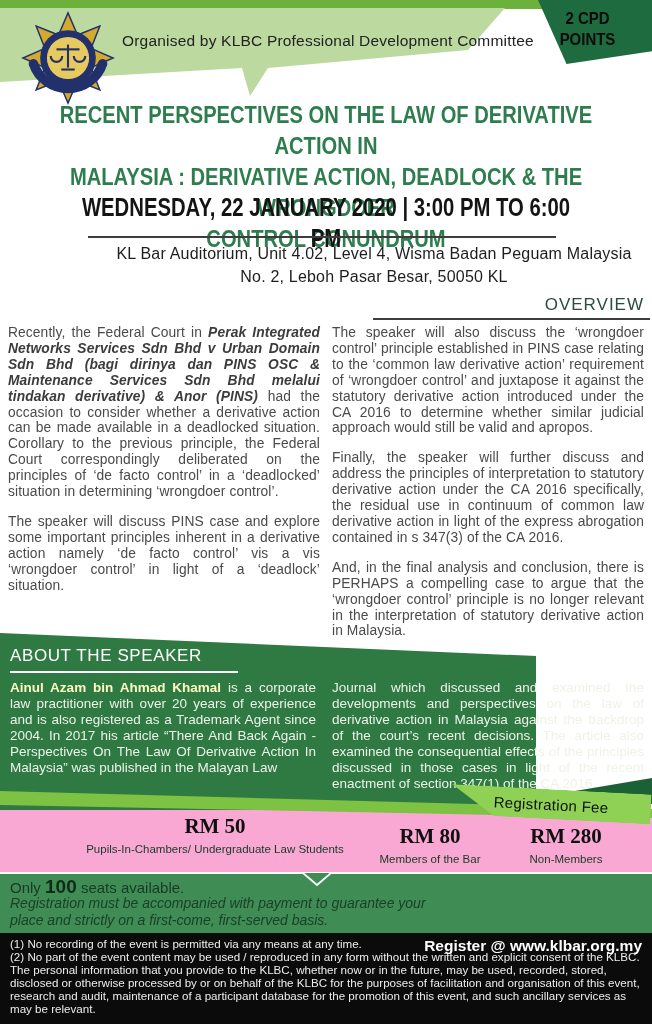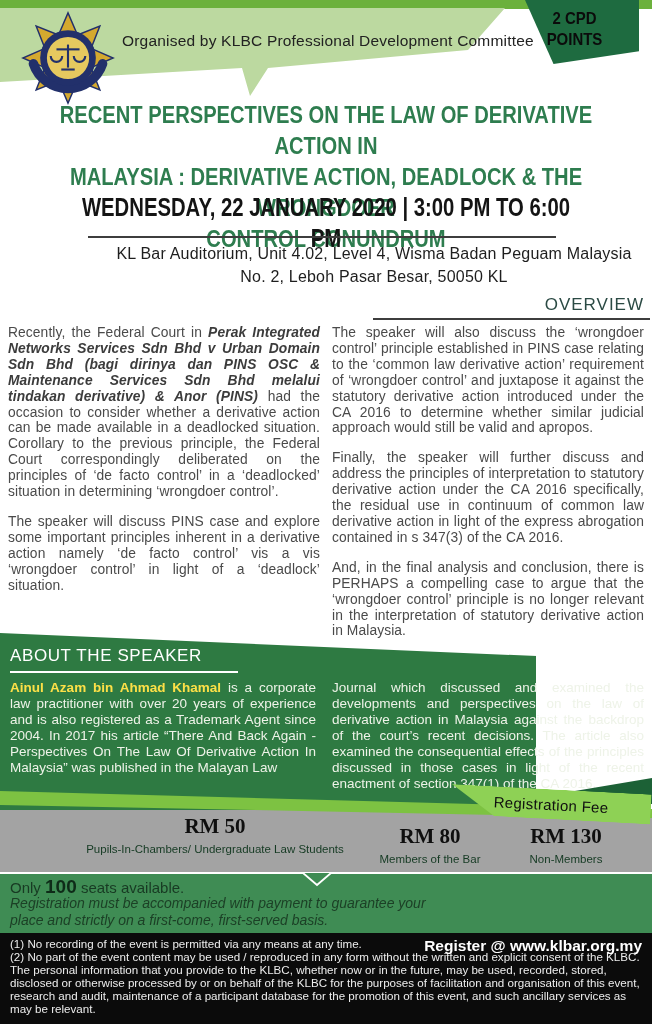--- a/index.html
+++ b/index.html
@@ -5,21 +5,21 @@
   html,body{margin:0;padding:0;background:#888;}
   #page{position:relative;width:652px;height:1024px;background:#ffffff;overflow:hidden;
         font-family:"Liberation Sans",sans-serif;margin:0 auto;}
   .abs{position:absolute;}
 
   
   .strip-top{left:0;top:0;width:652px;height:9px;background:#6cb13c;}
   .banner{left:0;top:8px;width:560px;height:96px;background:#bcd9a0;
           clip-path:polygon(0px 0px,505px 0px,468px 42px,268px 60px,250px 88px,242px 60px,0px 74px);}
   .org-text{left:122px;top:32px;font-size:15.5px;color:#222;letter-spacing:.2px;}
-  .ribbon{right:13px;top:0;width:150px;height:64px;background:#1e6b40;
+  .ribbon{right:0;top:0;width:150px;height:64px;background:#1e6b40;
           clip-path:polygon(24% 0,100% 0,100% 80%,43% 100%);}
   .cpd{position:absolute;right:12px;top:8px;width:105px;text-align:center;color:#0b0b0b;
        font-size:17px;font-weight:700;line-height:1.25;transform:scaleX(.88);}
 
   
   .logo{left:20px;top:10px;width:96px;height:96px;z-index:6;}
 
   
   .title{left:0;top:99px;width:652px;text-align:center;color:#2e7d4f;font-weight:700;
          font-size:24px;line-height:31px;transform:scaleX(.84);}
@@ -39,35 +39,35 @@
   .case{font-weight:700;font-style:italic;color:#3c3c3c;}
 
   
   .speaker{left:0;top:628px;width:536px;height:184px;background:#2e7a42;
            clip-path:polygon(0px 5px,652px 33px,652px 184px,0px 184px);}
   .sp-head{left:10px;top:18px;font-size:17px;color:#fff;letter-spacing:.6px;}
   .sp-underline{left:10px;top:43px;width:228px;height:2px;background:#fff;}
   .sp-col{font-size:13.5px;line-height:16px;color:#eef3e8;text-align:justify;}
   .sp-left{left:10px;top:52px;width:306px;}
   .sp-right{left:332px;top:52px;width:312px;}
-  .sp-name{font-weight:700;color:#fde047;}
+  .sp-name{font-weight:700;color:#fef9c3;}
 
   
   .wedge{left:0;top:791px;width:652px;height:28px;background:#7dc242;z-index:4;
          clip-path:polygon(0px 0px,652px 18px,652px 27px,0px 14px);}
   .dark-tri{left:560px;top:778px;width:92px;height:26px;background:#1c6136;z-index:4;
             clip-path:polygon(0 60%,100% 0,100% 100%,10% 100%);}
   .reg-banner{left:452px;top:784px;width:200px;height:30px;background:#8ed155;z-index:5;
               clip-path:polygon(0 0,100% 0,100% 100%,22% 100%);
               transform:rotate(3deg);transform-origin:left top;
               display:flex;align-items:center;justify-content:center;}
   .reg-banner span{font-size:15px;color:#101010;letter-spacing:.3px;}
 
   
-  .fees{left:0;top:810px;width:652px;height:63px;background:#a3a3a3;z-index:2;text-decoration:underline;}
+  .fees{left:0;top:810px;width:652px;height:63px;background:#f9a8d4;z-index:2;text-decoration:underline;}
   .fee-col{position:absolute;text-align:center;}
   .fee1{left:30px;top:4px;width:370px;}
   .fee2{left:355px;top:4px;width:150px;}
   .fee3{left:491px;top:4px;width:150px;}
   .amount{font-family:"Liberation Serif",serif;font-weight:700;font-size:21px;color:#0f0f0f;}
   .fee2 .amount,.fee3 .amount{display:block;margin-top:10px;}
   .fee-sub{font-size:11.5px;line-height:14px;color:#153a23;margin-top:3px;}
 
   
   .white-line{left:0;top:872px;width:652px;height:2px;background:#ffffff;z-index:5;}
@@ -158,21 +158,21 @@
       <span class="amount">RM 50</span>
       <div class="fee-sub">
         <div>Pupils-In-Chambers/ Undergraduate Law Students</div>
       </div>
     </div>
     <div class="fee-col fee2">
       <span class="amount">RM 80</span>
       <div class="fee-sub">Members of the Bar</div>
     </div>
     <div class="fee-col fee3">
-      <span class="amount">RM 130</span>
+      <span class="amount">RM 280</span>
       <div class="fee-sub">Non-Members</div>
     </div>
   </div>
 
   <div class="abs white-line"></div>
   <div class="abs chevron">
     <svg width="30" height="15">
         <path d="M1 1 L15 13 L29 1" fill="#3f8c54" stroke="#ffffff" stroke-width="1.8"></path>
       </svg>
   </div>

